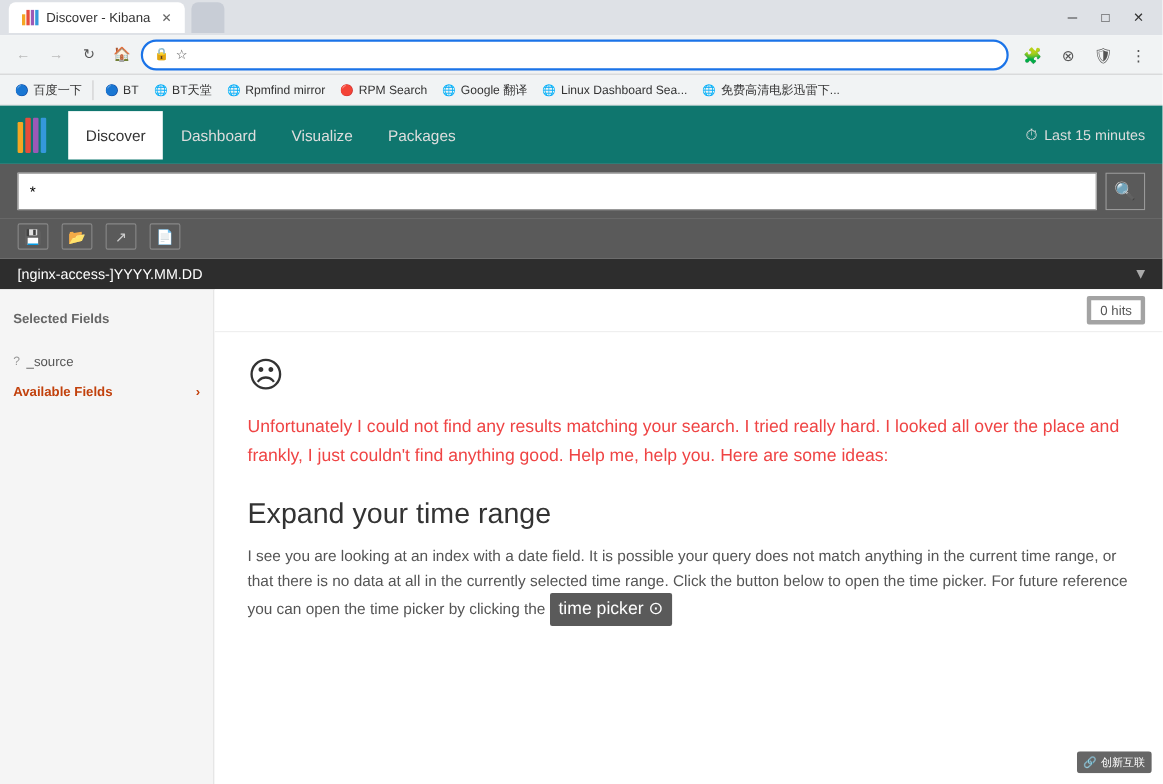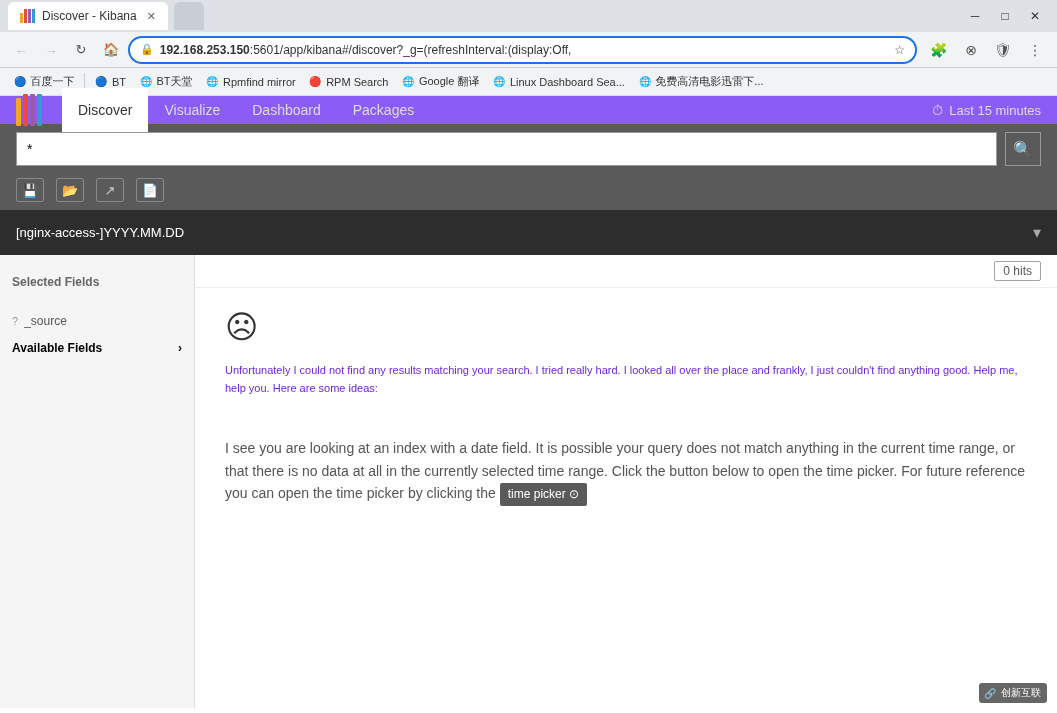--- a/index.html
+++ b/index.html
@@ -163,22 +163,22 @@
     .bookmark-icon { font-size: 10px; }
     .bm-divider { width: 1px; height: 18px; background: #ccc; margin: 0 2px; }
 
     
     .kibana-app {
       background: #fff;
     }
 
     
     .kibana-topnav {
-      height: 28px;
-      background: #8b5cf6;
+      height: 53px;
+      background: #0f766e;
       display: flex;
       align-items: center;
       padding: 0 16px;
     }
     .kibana-logo {
       display: flex;
       gap: 2px;
       margin-right: 20px;
     }
     .kibana-logo span {
@@ -262,21 +262,21 @@
       cursor: pointer;
       display: flex;
       align-items: center;
       justify-content: center;
       font-size: 13px;
       border-radius: 2px;
     }
 
     
     .index-bar {
-      height: 45px;
+      height: 28px;
       background: #2d2d2d;
       display: flex;
       align-items: center;
       padding: 0 16px;
       color: #fff;
       font-size: 13px;
     }
     .index-name { flex: 1; }
     .index-dropdown { color: #aaa; font-size: 16px; cursor: pointer; }
 
@@ -306,21 +306,21 @@
       color: #555;
       cursor: pointer;
       display: flex;
       align-items: center;
       gap: 6px;
     }
     .field-question { color: #999; font-size: 11px; }
     .available-fields-header {
       padding: 8px 12px;
       font-size: 12px;
-      color: #000000;
+      color: #c2410c;
       font-weight: 600;
       display: flex;
       align-items: flex-start;
       cursor: pointer;
     }
     .available-chevron { margin-left: auto; font-size: 12px; }
 
     .main-content {
       flex: 1;
       overflow-y: auto;
@@ -329,64 +329,64 @@
     }
     .hits-bar {
       display: flex;
       justify-content: flex-end;
       padding: 6px 16px;
       background: #fff;
       border-bottom: 1px solid #eee;
     }
     .hits-badge {
       background: #fff;
-      border: 1px solid #a3a3a3;
+      border: 4px solid #a3a3a3;
       padding: 2px 8px;
       font-size: 12px;
       color: #555;
       border-radius: 2px;
     }
     .no-results-area {
       padding: 20px 30px;
     }
     .no-results-title {
       font-size: 36px;
       color: #333;
       font-weight: 300;
       margin-bottom: 16px;
       display: flex;
       align-items: center;
       gap: 10px;
     }
     .no-results-subtitle {
-      font-size: 11px;
-      color: #6d28d9;
+      font-size: 16px;
+      color: #ef4444;
       line-height: 1.6;
-      margin-bottom: 40px;
+      margin-bottom: 24px;
     }
     .expand-title {
       font-size: 26px;
       color: #333;
       font-weight: 300;
       margin-bottom: 12px;
     }
     .expand-text {
       font-size: 14px;
       color: #555;
       line-height: 1.6;
     }
     .time-picker-btn {
       display: inline-flex;
       align-items: center;
       gap: 4px;
       background: #5a5a5a;
       color: #fff;
       padding: 2px 8px;
       border-radius: 2px;
-      font-size: 12px;
+      font-size: 16px;
       cursor: pointer;
     }
 
     
     .watermark {
       position: fixed;
       bottom: 10px;
       right: 10px;
       background: rgba(0,0,0,0.6);
       color: #fff;
@@ -427,23 +427,20 @@
   </div>
 </div>
 
 <div class="browser-navbar">
   <button class="nav-btn disabled">←</button>
   <button class="nav-btn disabled">→</button>
   <button class="nav-btn">↻</button>
   <button class="nav-btn">🏠</button>
   <div class="address-bar-wrapper">
     <span class="address-lock">🔒</span>
-    <span class="address-text">
-      <span style="font-weight:bold;">192.168.253.150</span><span>:5601/app/kibana#/discover?_g=(refreshInterval:(display:Off,</span>
-    </span>
     <div class="address-icons">
       <span class="addr-icon">☆</span>
     </div>
   </div>
   <div class="browser-menu-icons">
     <button class="menu-icon-btn">🧩</button>
     <button class="menu-icon-btn">⊗</button>
     <button class="menu-icon-btn">🛡</button>
     <button class="menu-icon-btn">⋮</button>
   </div>
@@ -489,22 +486,22 @@
 
   <div class="kibana-topnav">
     <div class="kibana-logo">
       <span style="background:#f5a623;height:28px;width:5px;border-radius:1px;margin-top:4px;display:block;"></span>
       <span style="background:#e74c3c;height:32px;width:5px;border-radius:1px;display:block;"></span>
       <span style="background:#9b59b6;height:32px;width:5px;border-radius:1px;display:block;"></span>
       <span style="background:#3498db;height:32px;width:5px;border-radius:1px;display:block;"></span>
     </div>
     <div class="nav-links">
       <a class="nav-link active">Discover</a>
+      <a class="nav-link">Dashboard</a>
       <a class="nav-link">Visualize</a>
-      <a class="nav-link">Dashboard</a>
       <a class="nav-link">Packages</a>
     </div>
     <div class="time-range">
       <span class="clock-icon">⏱</span>
       <span>Last 15 minutes</span>
     </div>
   </div>
 
   <div class="search-area">
     <input class="search-input" type="text" value="*" style="">
@@ -541,20 +538,21 @@
       <div class="hits-bar">
         <span class="hits-badge">0 hits</span>
       </div>
 
       <div class="no-results-area">
         <div class="no-results-title">
           <span style="font-size:32px;">☹</span>
         </div>
         <p class="no-results-subtitle">Unfortunately I could not find any results matching your search. I tried really hard. I looked all over the place and frankly, I just couldn't find anything good. Help me, help you. Here are some ideas:</p>
 
+        <h2 class="expand-title">Expand your time range</h2>
         <p class="expand-text">
           <span>I see you are looking at an index with a date field. It is possible your query does not match anything in the current time range, or that there is no data at all in the currently selected time range. Click the button below to open the time picker. For future reference you can open the time picker by clicking the</span>
           <span class="time-picker-btn">
             <span>time picker ⊙</span>
           </span>
         </p>
       </div>
     </div>
 
   </div>

